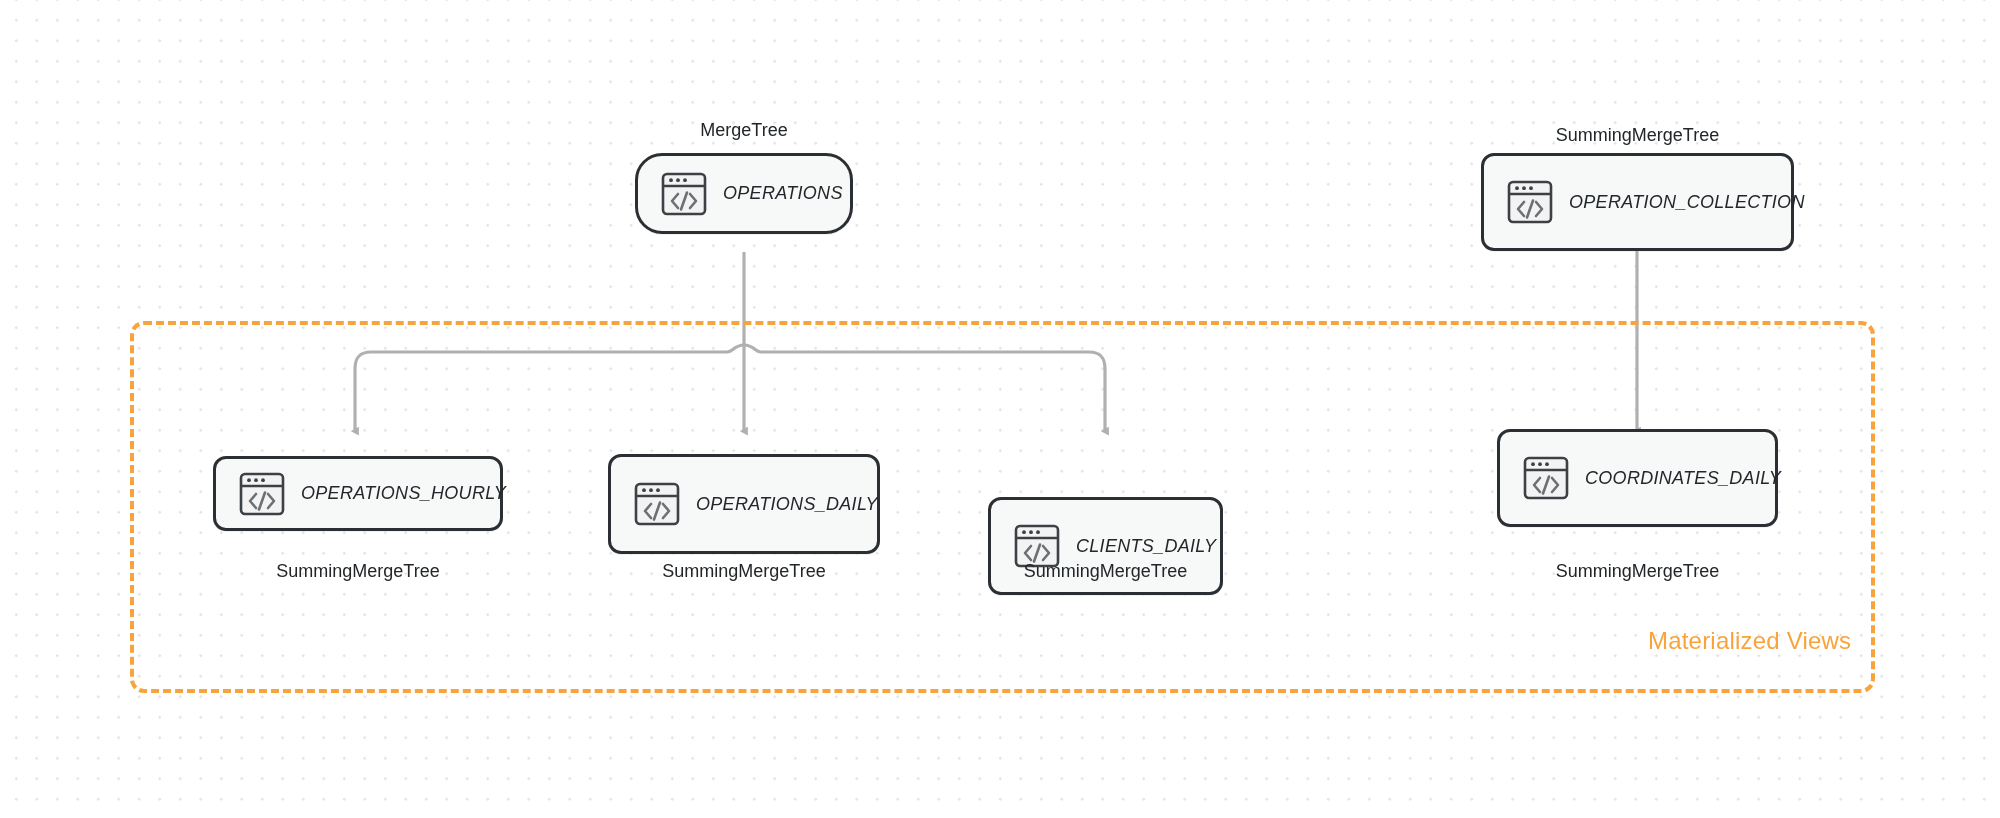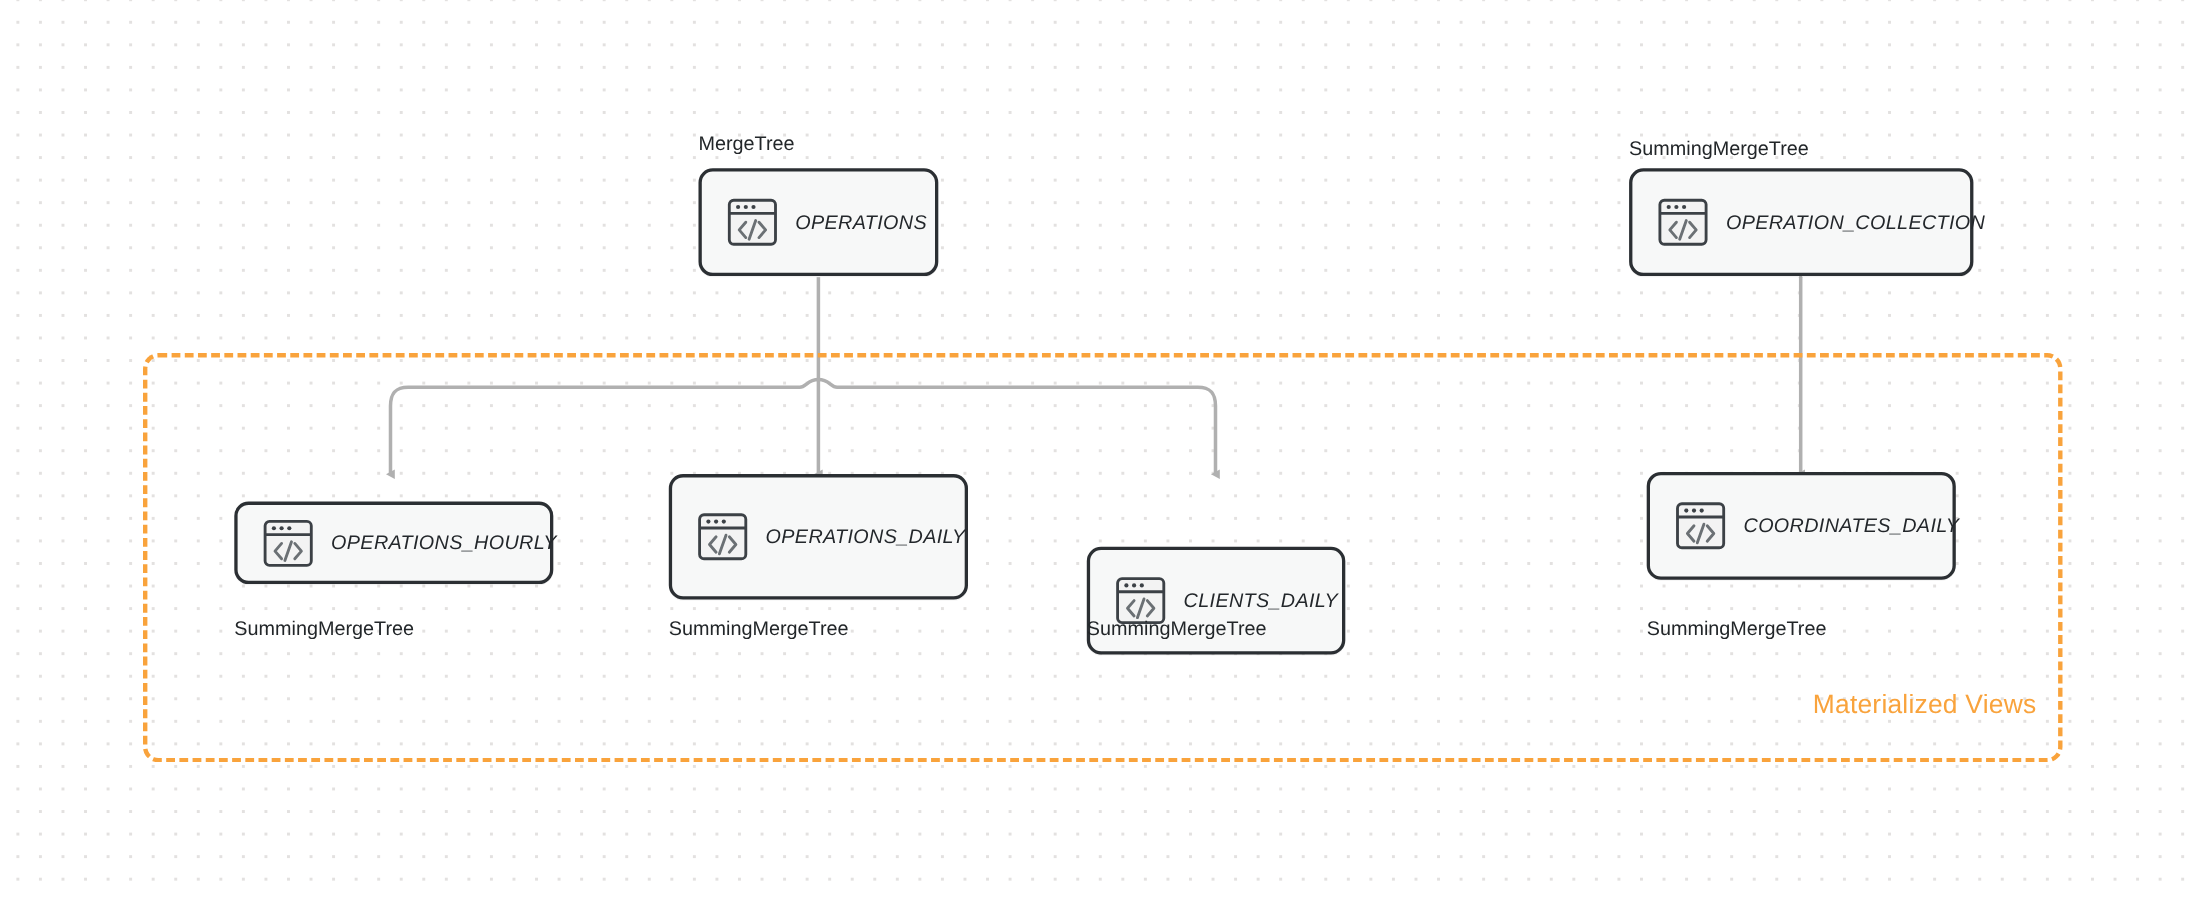--- a/index.html
+++ b/index.html
@@ -72,21 +72,21 @@
     white-space: nowrap;
   }
 
   
   .engine-caption {
     position: absolute;
     font-family: "Liberation Sans", sans-serif;
     font-size: 18px;
     color: #222629;
     white-space: nowrap;
-    text-align: left;
+    text-align: center;
   }
 </style>
 </head>
 <body>
 
 <div id="canvas">
 
   <svg id="edges" viewBox="0 0 2000 818">
     <defs>
       <marker id="arrowhead" markerWidth="10" markerHeight="9" refX="4.6" refY="4.5" orient="auto" markerUnits="userSpaceOnUse">
@@ -102,21 +102,21 @@
 
     <path d="M744,345 C754,345 755,352 761,352 L1089,352 C1101,352 1105,358 1105,369 L1105,431" fill="none" stroke="#b0b0b0" stroke-width="3.2" stroke-linecap="round" marker-end="url(#arrowhead)"></path>
 
     <path d="M1637,252 L1637,431" fill="none" stroke="#b0b0b0" stroke-width="3.2" stroke-linecap="round" marker-end="url(#arrowhead)"></path>
   </svg>
 
   <div class="mv-group" style="left:130px; top:321px; width:1745px; height:372px;"></div>
   <div class="mv-group-label" style="left:1629px; top:627px;margin-left:19px;">Materialized Views</div>
 
   <div class="engine-caption" style="left:635px; top:120px; width:218px;">MergeTree</div>
-  <div class="node" style="left:635px; top:153px; width:218px; height:98px;">
+  <div class="node" style="left:635px; top:153px; width:218px; height:81px;border-radius:27px;">
     <span class="node-icon">
       <svg viewBox="0 0 46 44" width="46" height="44">
         <rect x="2" y="2" width="42" height="40" rx="4" ry="4" fill="#f3f3f3" stroke="#3c4146" stroke-width="2.6"></rect>
         <path d="M2,14 L44,14" stroke="#3c4146" stroke-width="2.6"></path>
         <circle cx="10" cy="8.2" r="1.9" fill="#3c4146"></circle>
         <circle cx="17" cy="8.2" r="1.9" fill="#3c4146"></circle>
         <circle cx="24" cy="8.2" r="1.9" fill="#3c4146"></circle>
         <path d="M17,22 L11,29 L17,36" fill="none" stroke="#6b7074" stroke-width="2.6" stroke-linecap="round" stroke-linejoin="round"></path>
         <path d="M29,22 L35,29 L29,36" fill="none" stroke="#6b7074" stroke-width="2.6" stroke-linecap="round" stroke-linejoin="round"></path>
         <path d="M26,20.5 L20,37.5" fill="none" stroke="#6b7074" stroke-width="2.6" stroke-linecap="round"></path>
@@ -152,21 +152,21 @@
         <circle cx="24" cy="8.2" r="1.9" fill="#3c4146"></circle>
         <path d="M17,22 L11,29 L17,36" fill="none" stroke="#6b7074" stroke-width="2.6" stroke-linecap="round" stroke-linejoin="round"></path>
         <path d="M29,22 L35,29 L29,36" fill="none" stroke="#6b7074" stroke-width="2.6" stroke-linecap="round" stroke-linejoin="round"></path>
         <path d="M26,20.5 L20,37.5" fill="none" stroke="#6b7074" stroke-width="2.6" stroke-linecap="round"></path>
       </svg>
     </span>
     <span class="node-label">OPERATIONS_HOURLY</span>
   </div>
   <div class="engine-caption" style="left:213px; top:561px; width:290px;">SummingMergeTree</div>
 
-  <div class="node" style="left:608px; top:431px; width:272px; height:114px;align-items:center;">
+  <div class="node" style="left:608px; top:454px; width:272px; height:100px;align-items:center;">
     <span class="node-icon">
       <svg viewBox="0 0 46 44" width="46" height="44">
         <rect x="2" y="2" width="42" height="40" rx="4" ry="4" fill="#f3f3f3" stroke="#3c4146" stroke-width="2.6"></rect>
         <path d="M2,14 L44,14" stroke="#3c4146" stroke-width="2.6"></path>
         <circle cx="10" cy="8.2" r="1.9" fill="#3c4146"></circle>
         <circle cx="17" cy="8.2" r="1.9" fill="#3c4146"></circle>
         <circle cx="24" cy="8.2" r="1.9" fill="#3c4146"></circle>
         <path d="M17,22 L11,29 L17,36" fill="none" stroke="#6b7074" stroke-width="2.6" stroke-linecap="round" stroke-linejoin="round"></path>
         <path d="M29,22 L35,29 L29,36" fill="none" stroke="#6b7074" stroke-width="2.6" stroke-linecap="round" stroke-linejoin="round"></path>
         <path d="M26,20.5 L20,37.5" fill="none" stroke="#6b7074" stroke-width="2.6" stroke-linecap="round"></path>

